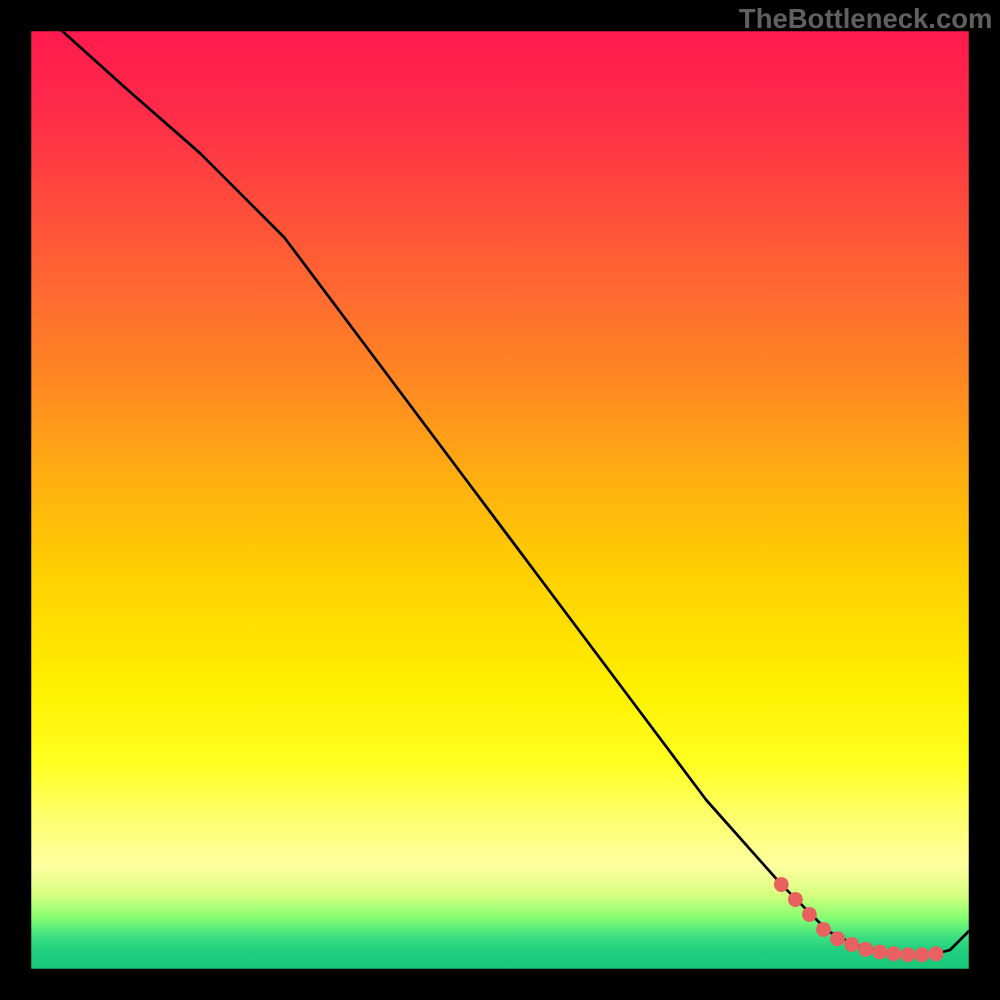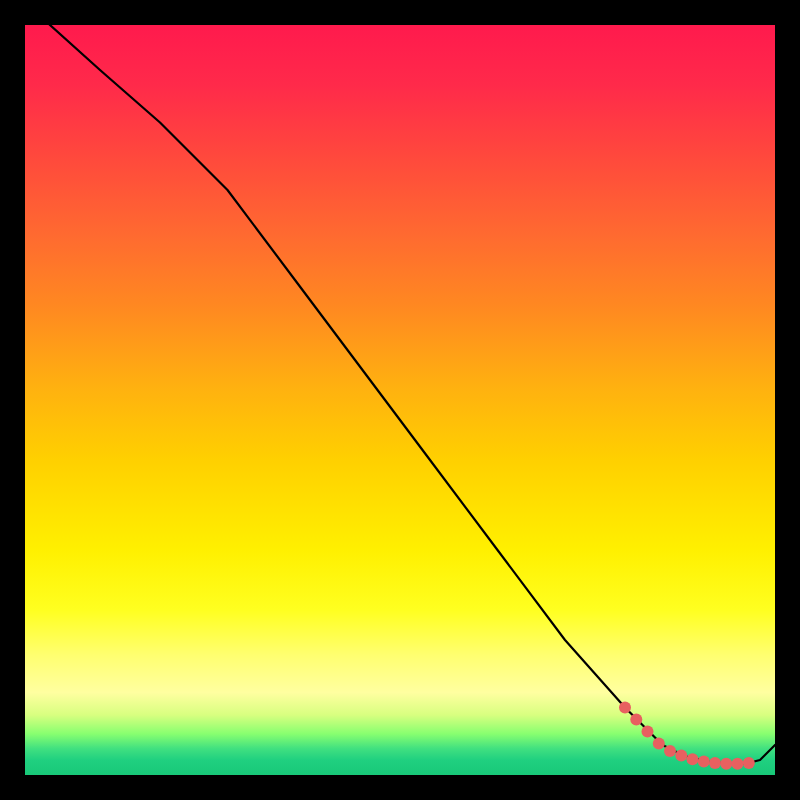--- a/index.html
+++ b/index.html
@@ -59,20 +59,21 @@
     top: 0;
     width: 750px;
     height: 750px;
     z-index: 3;
   }
 </style>
 </head>
 <body>
 
 <div class="frame">
+  <div class="watermark">TheBottleneck.com</div>
 
   <div class="plot-area">
     <svg class="overlay" viewBox="0 0 750 750" preserveAspectRatio="none">
       <path id="curve-path" fill="none" stroke="#000000" stroke-width="2.2" stroke-linejoin="round" stroke-linecap="round" d="M0.0 -22.5 L75.0 45.0 L135.0 97.5 L202.5 165.0 L270.0 255.0 L337.5 345.0 L405.0 435.0 L472.5 525.0 L540.0 615.0 L600.0 682.5 L637.5 720.0 L660.0 731.3 L682.5 736.5 L705.0 738.8 L720.0 738.8 L735.0 735.0 L750.0 720.0"></path>
       <g id="markers-group">
           <circle cx="600.0" cy="682.5" r="6" fill="#e86060"></circle>
           <circle cx="611.3" cy="694.5" r="6" fill="#e86060"></circle>
           <circle cx="622.5" cy="706.5" r="6" fill="#e86060"></circle>
           <circle cx="633.8" cy="718.5" r="6" fill="#e86060"></circle>
           <circle cx="645.0" cy="726.0" r="6" fill="#e86060"></circle>

